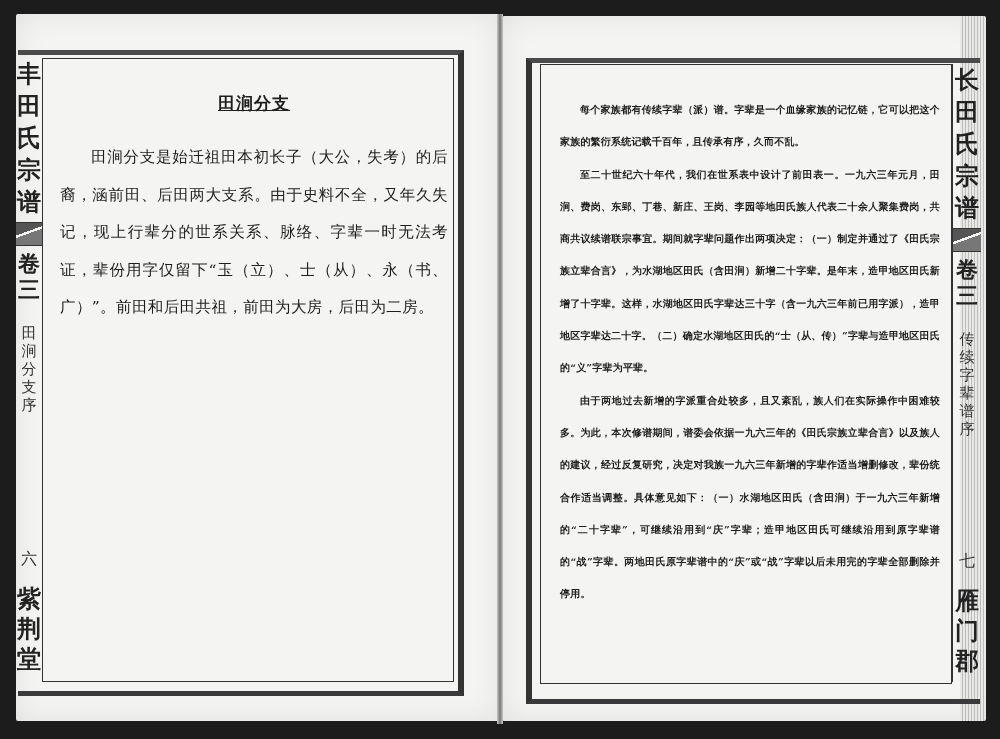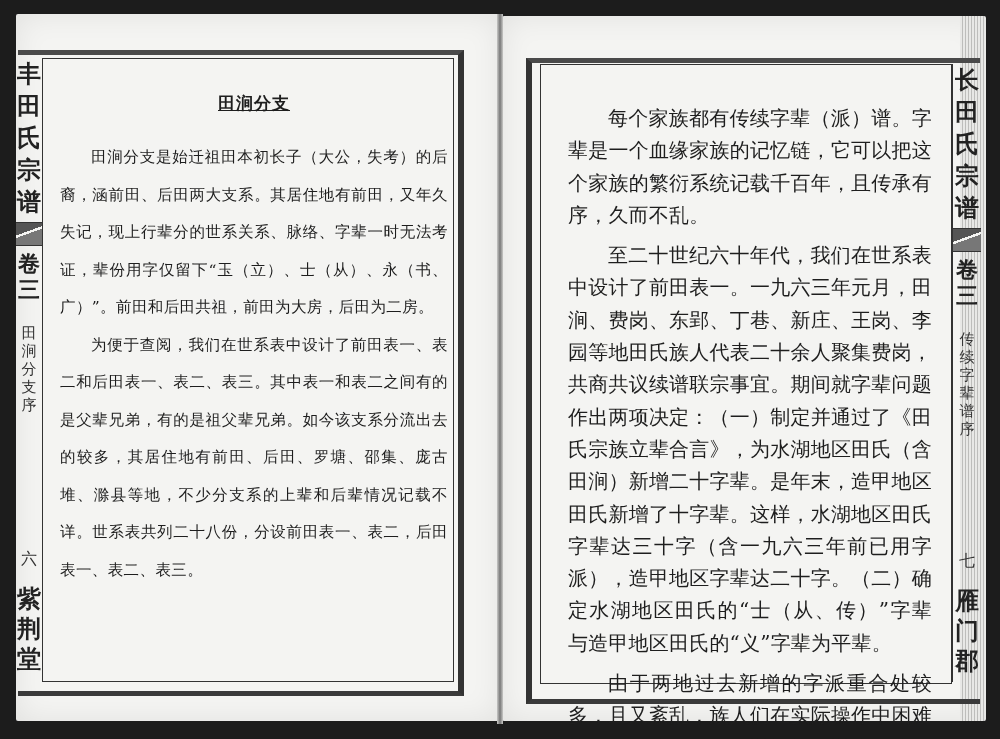--- a/index.html
+++ b/index.html
@@ -59,21 +59,21 @@
   .spine .spacer { flex:1; }
   .spine .pagenum { font-size:16px; margin-bottom:14px; color:#333; }
   .spine .hall { font-size:24px; line-height:30px; font-weight:bold; display:flex; flex-direction:column; align-items:center; margin-bottom:6px; }
   .vchar { display:block; }
   
   .content { position:absolute; color:#1e1e1e; }
   #left-content { left:60px; top:92px; width:388px; }
   #right-content { left:560px; top:94px; width:380px; }
   .heading { text-align:center; font-weight:bold; font-size:17px; margin-bottom:24px; letter-spacing:1px;text-decoration:underline; }
   #left-content .para { font-size:15.5px; line-height:37.5px; text-indent:2em; margin:0; text-align:justify; letter-spacing:0.4px; }
-  #right-content .para { font-size:20px; line-height:32.3px; text-indent:2em; margin:8px; text-align:justify; letter-spacing:0.2px; }
+  #right-content .para { font-size:10px; line-height:32.3px; text-indent:2em; margin:0; text-align:justify; letter-spacing:0.2px;font-weight:bold; }
 </style>
 </head>
 <body>
 
 <div class="page" id="left-page"></div>
 <div class="page" id="right-page"></div>
 <div class="gutter"></div>
 <div class="right-edge-strip"></div>
 
 <div class="frame-outer" id="left-frame-outer"></div>
@@ -103,22 +103,21 @@
   <div class="pagenum">六</div>
   <div class="hall">
     <span class="vchar">紫</span>
     <span class="vchar">荆</span>
     <span class="vchar">堂</span>
   </div>
 </div>
 
 <div class="content" id="left-content">
   <div class="heading">田涧分支</div>
-  <p class="para">田涧分支是始迁祖田本初长子（大公，失考）的后裔，涵前田、后田两大支系。其居住地有前田，又年久失记，现上行辈分的世系关系、脉络、字辈一时无法考证，辈份用字仅留下“玉（立）、士（从）、永（书、广）”。前田和后田共祖，前田为大房，后田为二房。</p>
-  <p class="para">为便于查阅，我们在世系表中设计了前田表一、表二和后田表一、表二、表三。其中表一和表二之间有的是父辈兄弟，有的是祖父辈兄弟。如今该支系分流出去的较多，其居住地有前田、后田、罗塘、邵集、庞古堆、滁县等地，不少分支系的上辈和后辈情况记载不详。世系表共列二十八份，分设前田表一、表二，后田表一、表二、表三。</p>
+  <p class="para">田涧分支是始迁祖田本初长子（大公，失考）的后裔，涵前田、后田两大支系。由于史料不全，又年久失记，现上行辈分的世系关系、脉络、字辈一时无法考证，辈份用字仅留下“玉（立）、士（从）、永（书、广）”。前田和后田共祖，前田为大房，后田为二房。</p>
 </div>
 
 <div id="right-frame-outer"></div>
 <div id="right-frame-inner"></div>
 
 <div class="content" id="right-content">
   <p class="para">每个家族都有传续字辈（派）谱。字辈是一个血缘家族的记忆链，它可以把这个家族的繁衍系统记载千百年，且传承有序，久而不乱。</p>
   <p class="para">至二十世纪六十年代，我们在世系表中设计了前田表一。一九六三年元月，田涧、费岗、东郢、丁巷、新庄、王岗、李园等地田氏族人代表二十余人聚集费岗，共商共议续谱联宗事宜。期间就字辈问题作出两项决定：（一）制定并通过了《田氏宗族立辈合言》，为水湖地区田氏（含田涧）新增二十字辈。是年末，造甲地区田氏新增了十字辈。这样，水湖地区田氏字辈达三十字（含一九六三年前已用字派），造甲地区字辈达二十字。（二）确定水湖地区田氏的“士（从、传）”字辈与造甲地区田氏的“义”字辈为平辈。</p>
   <p class="para">由于两地过去新增的字派重合处较多，且又紊乱，族人们在实际操作中困难较多。为此，本次修谱期间，谱委会依据一九六三年的《田氏宗族立辈合言》以及族人的建议，经过反复研究，决定对我族一九六三年新增的字辈作适当增删修改，辈份统合作适当调整。具体意见如下：（一）水湖地区田氏（含田涧）于一九六三年新增的“二十字辈”，可继续沿用到“庆”字辈；造甲地区田氏可继续沿用到原字辈谱的“战”字辈。两地田氏原字辈谱中的“庆”或“战”字辈以后未用完的字辈全部删除并停用。</p>
 </div>

